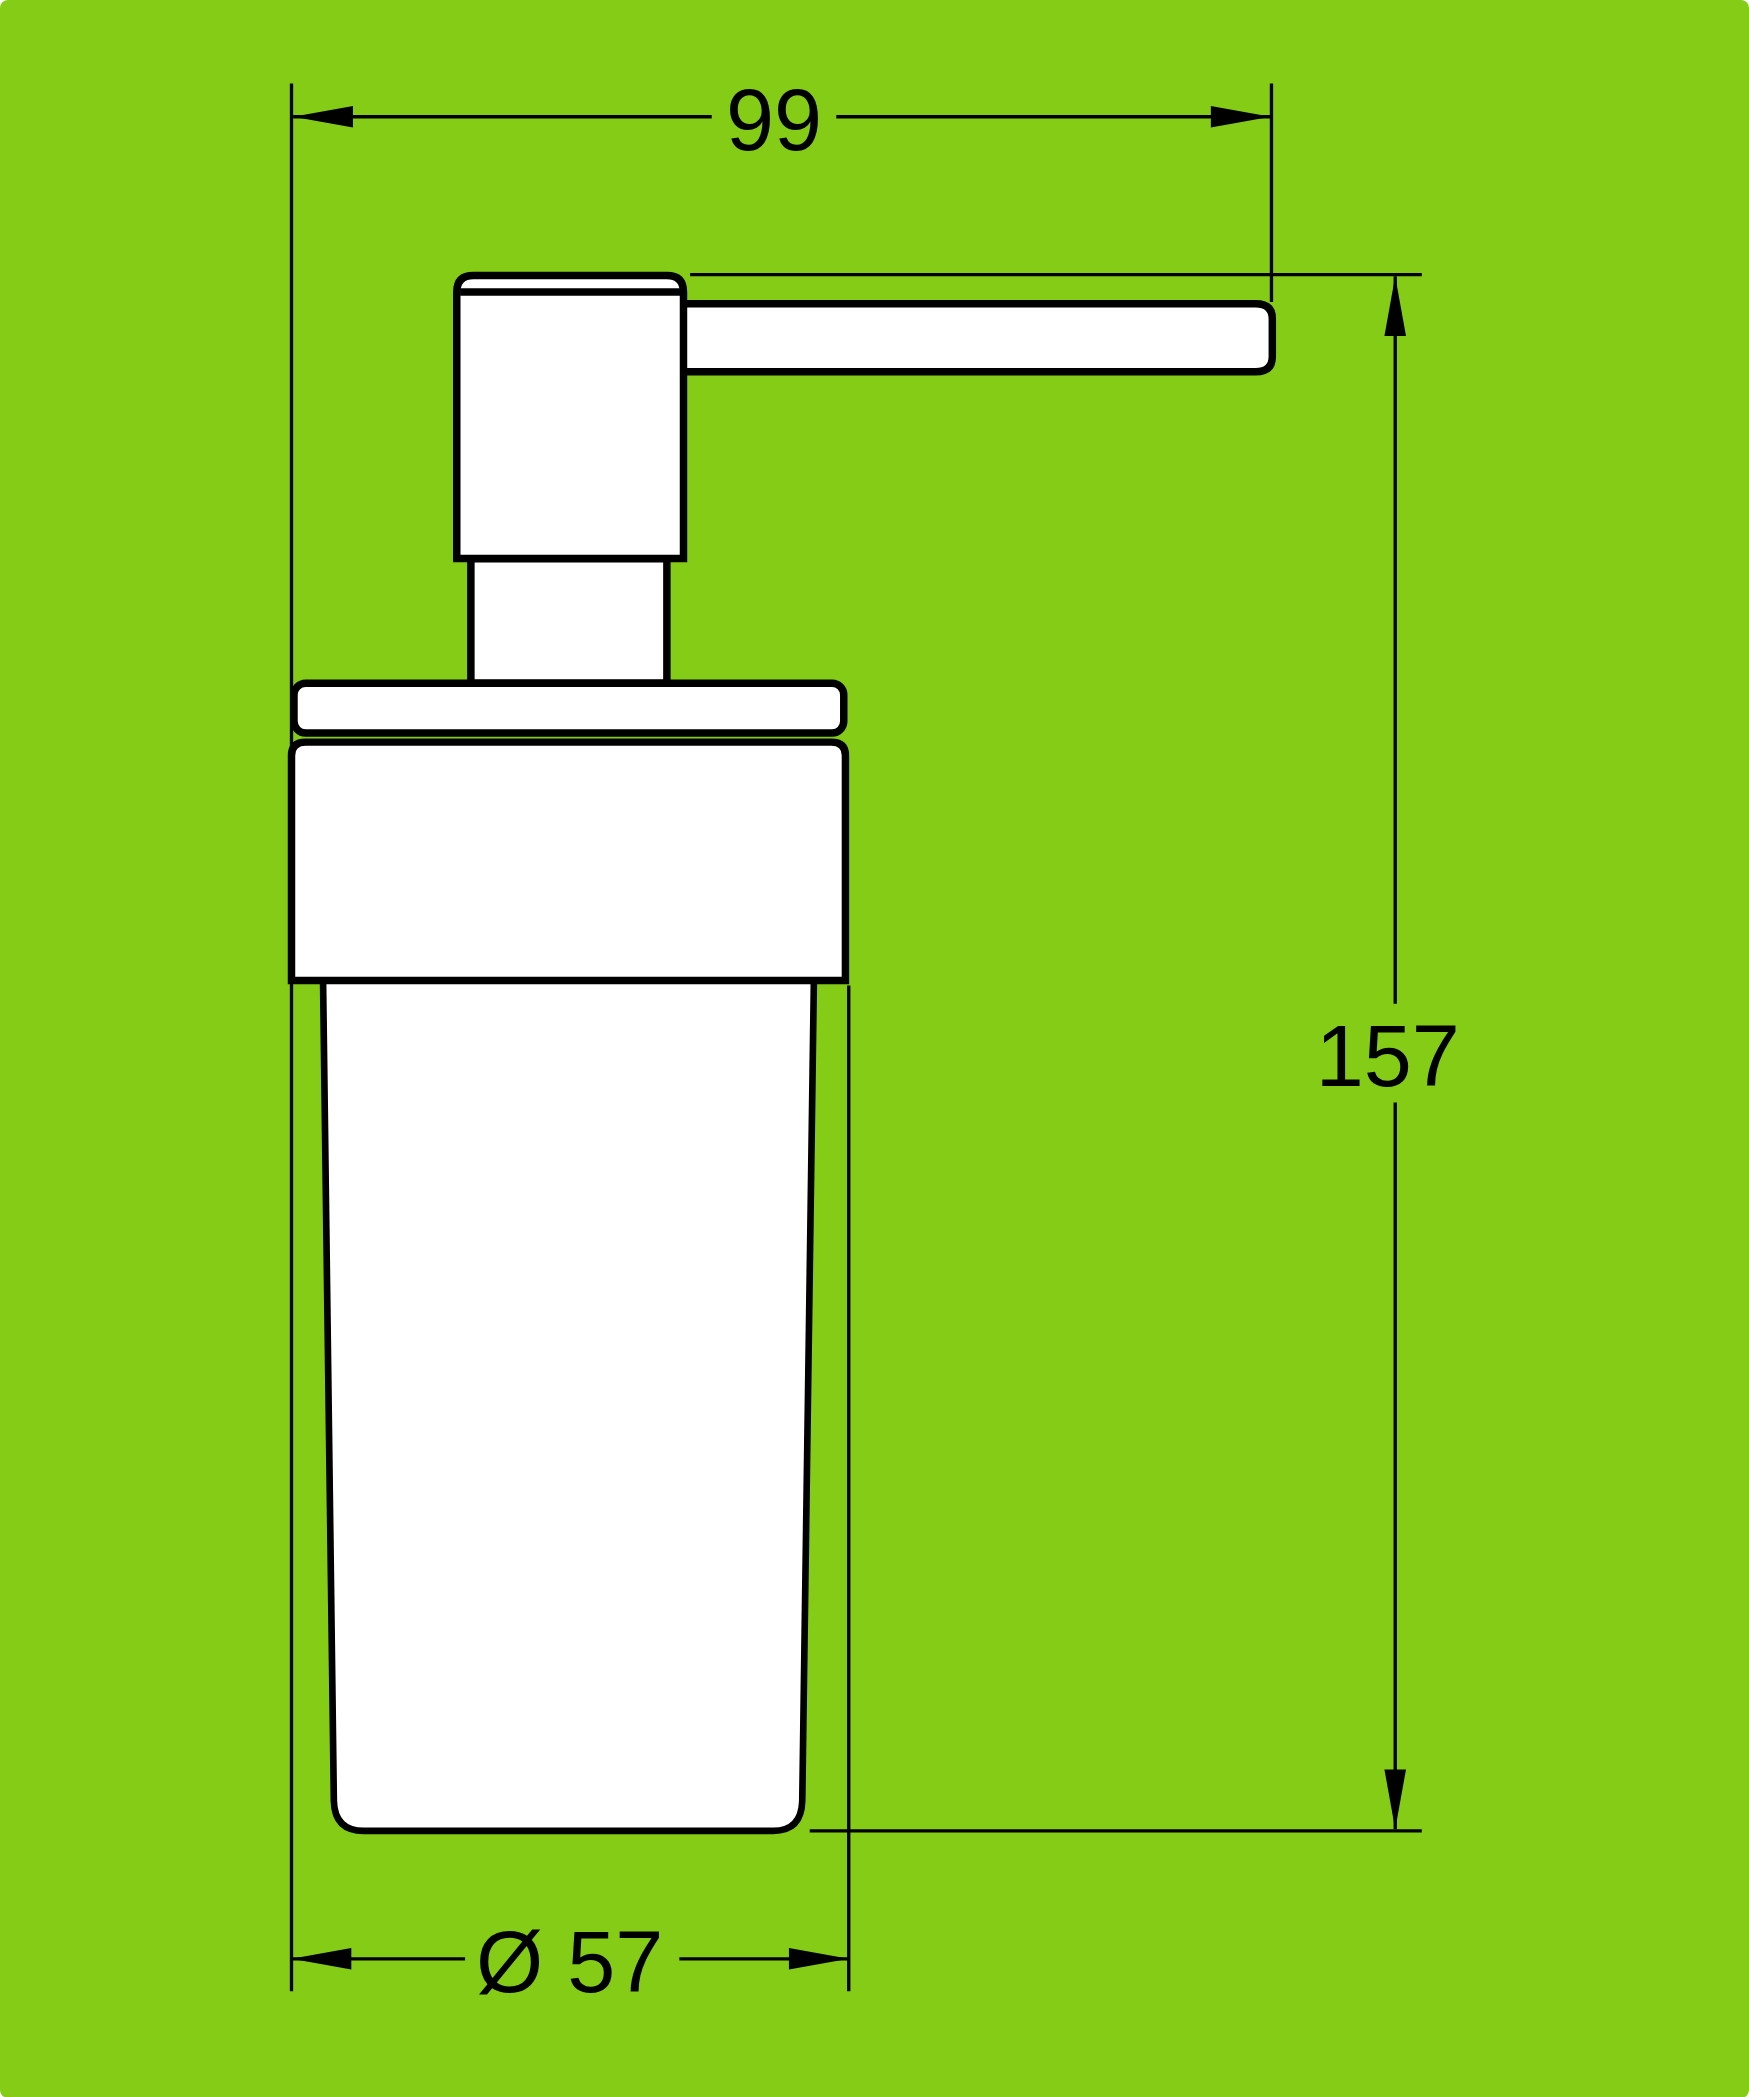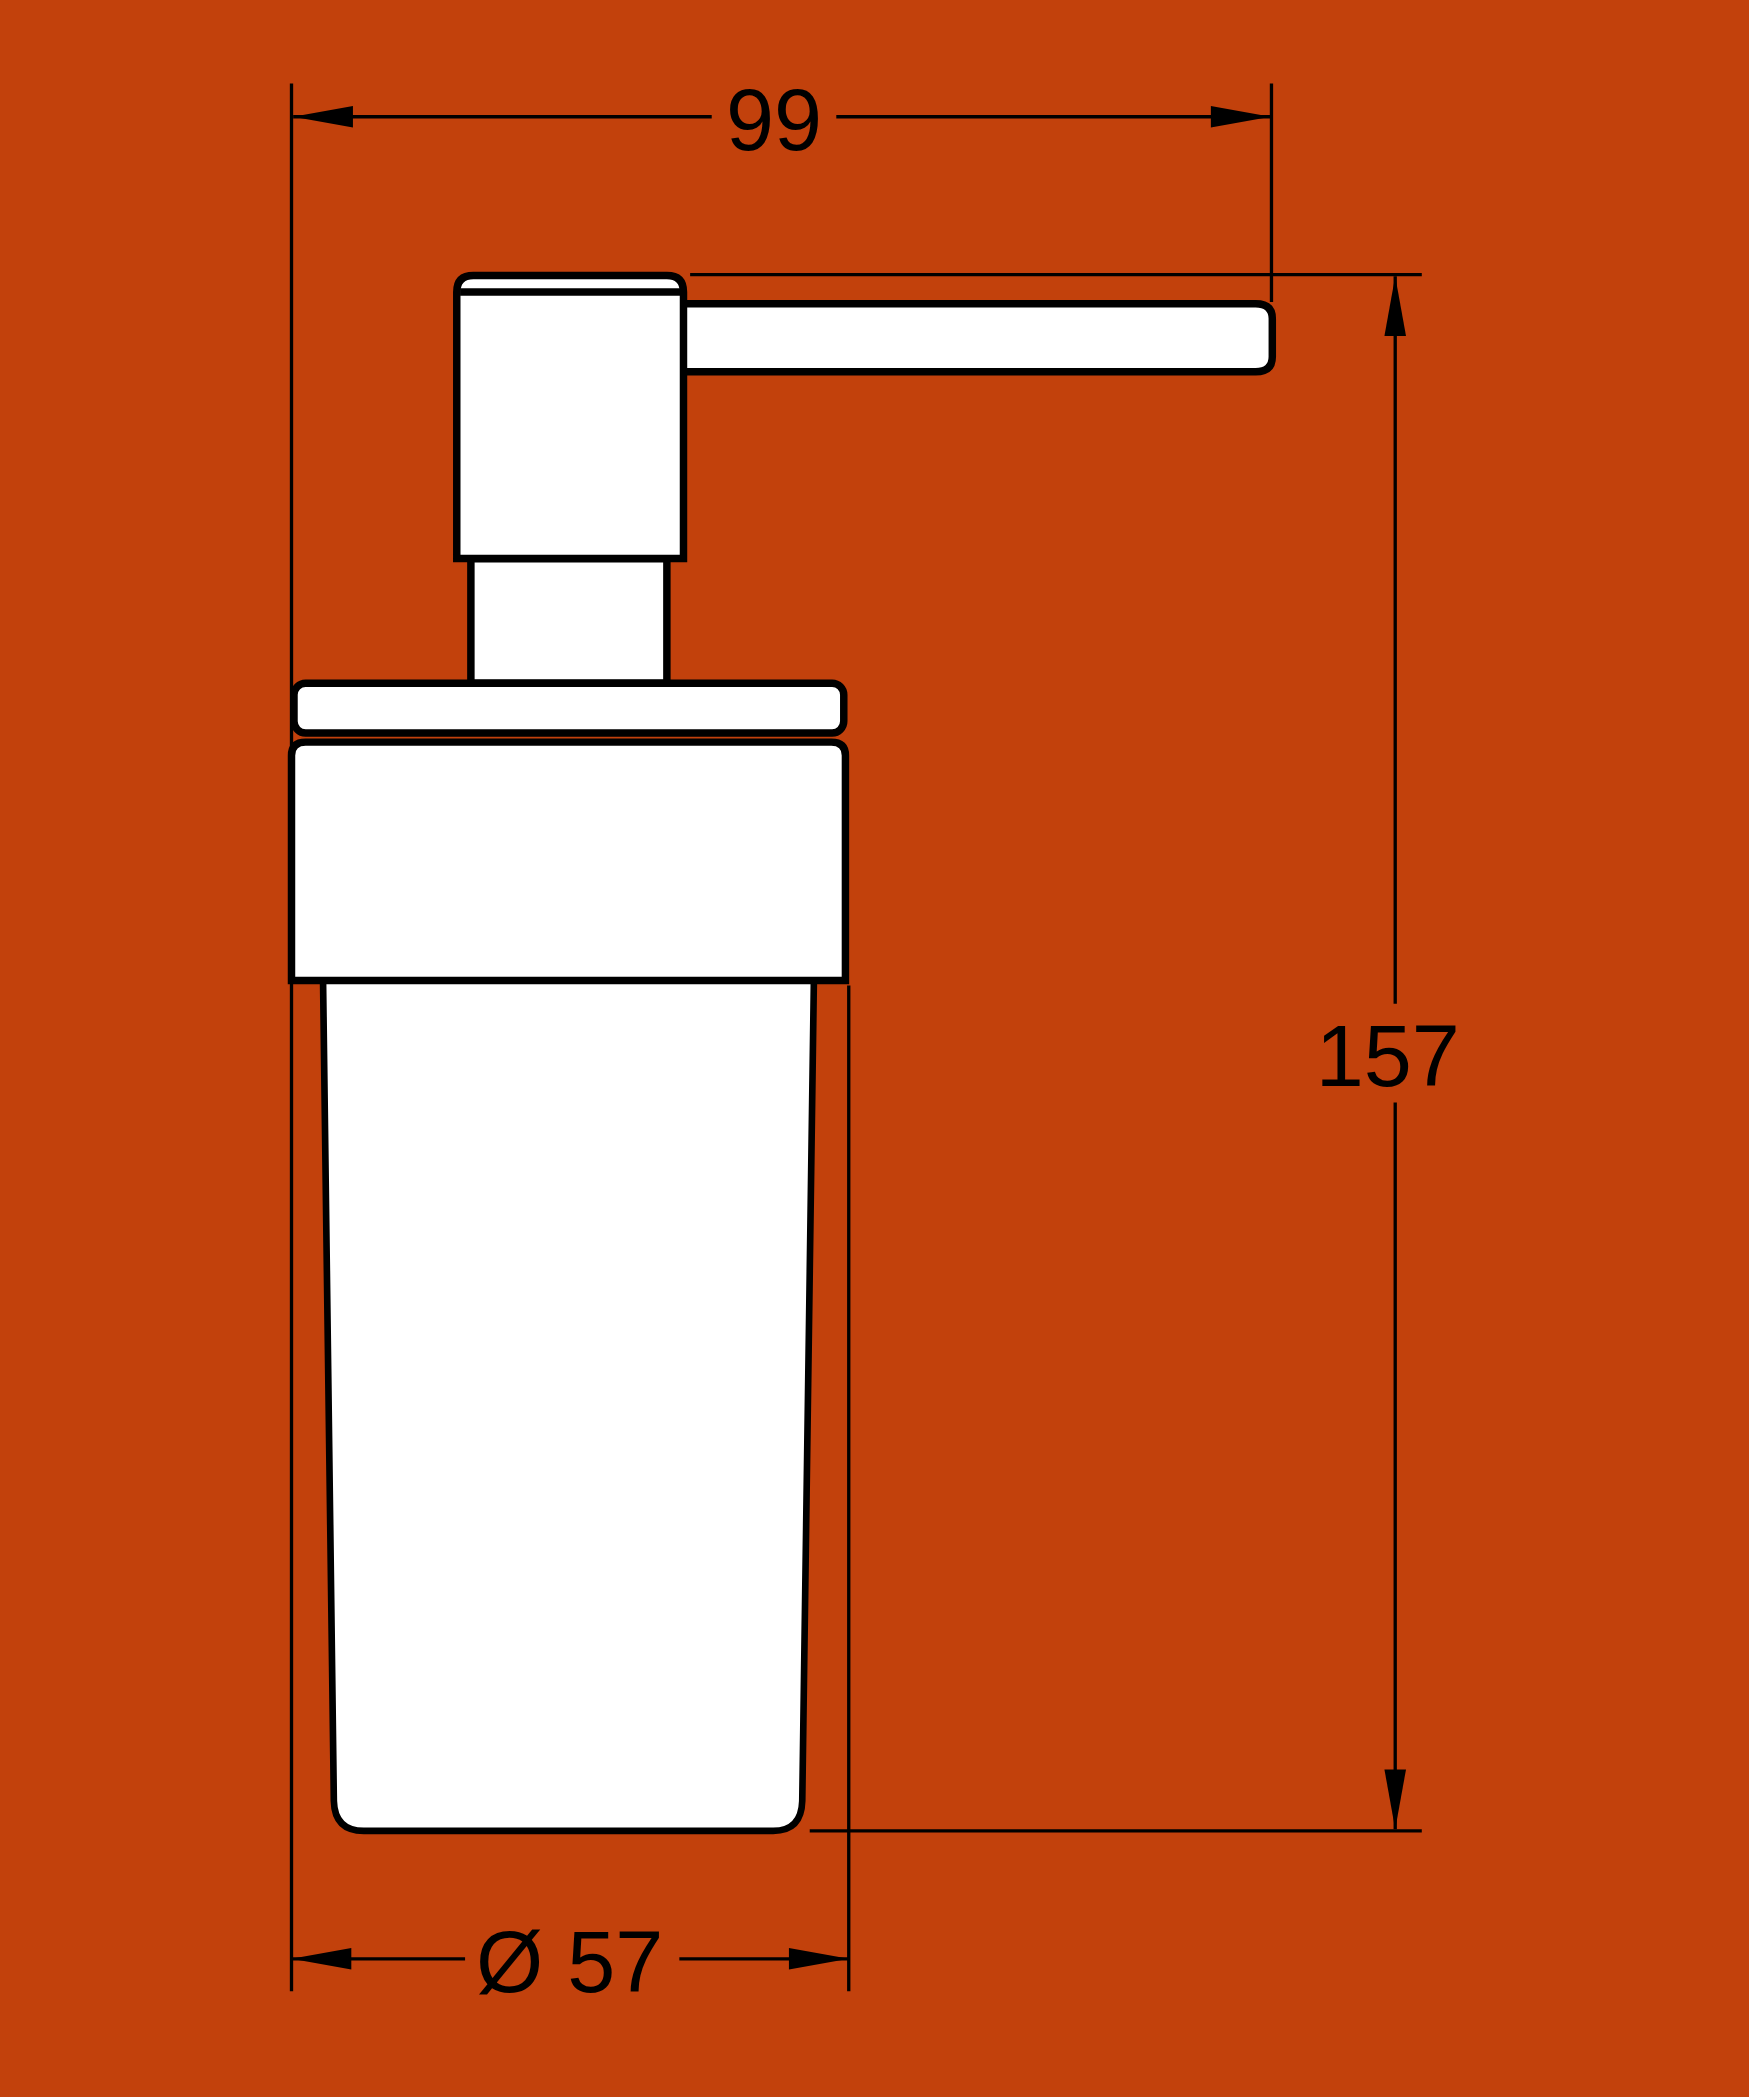--- a/index.html
+++ b/index.html
@@ -4,22 +4,23 @@
 <style>
   html, body {
     margin: 0;
     padding: 0;
     background: #ffffff;
   }
   .canvas {
     position: relative;
     width: 1749px;
     height: 2098px;
-    background: #c2410c;
+    background: #84cc16;
     overflow: hidden;
+    border-radius: 8px;
   }
   .canvas svg {
     position: absolute;
     inset: 0;
     display: block;
   }
   text.dim-label {
     font-family: "Liberation Sans", "DejaVu Sans", sans-serif;
     font-size: 104px;
     fill: #000000;

